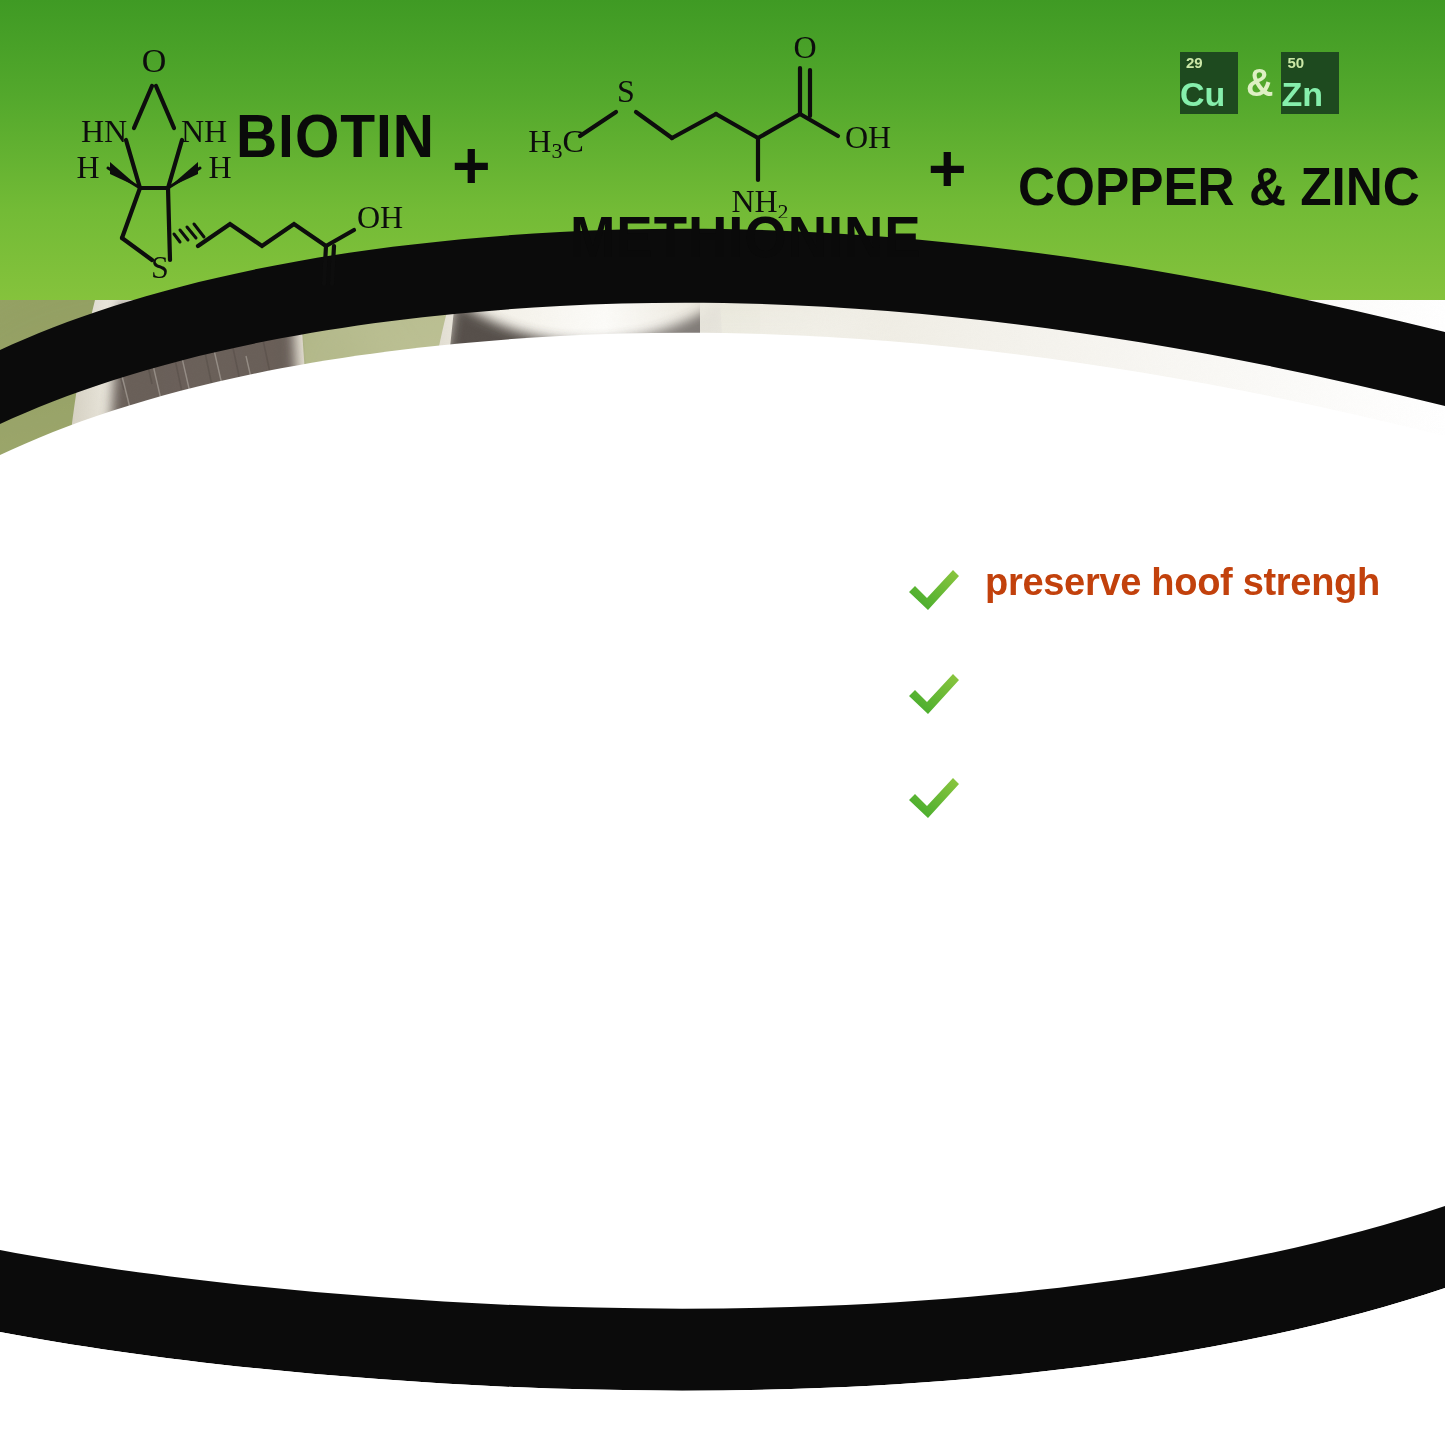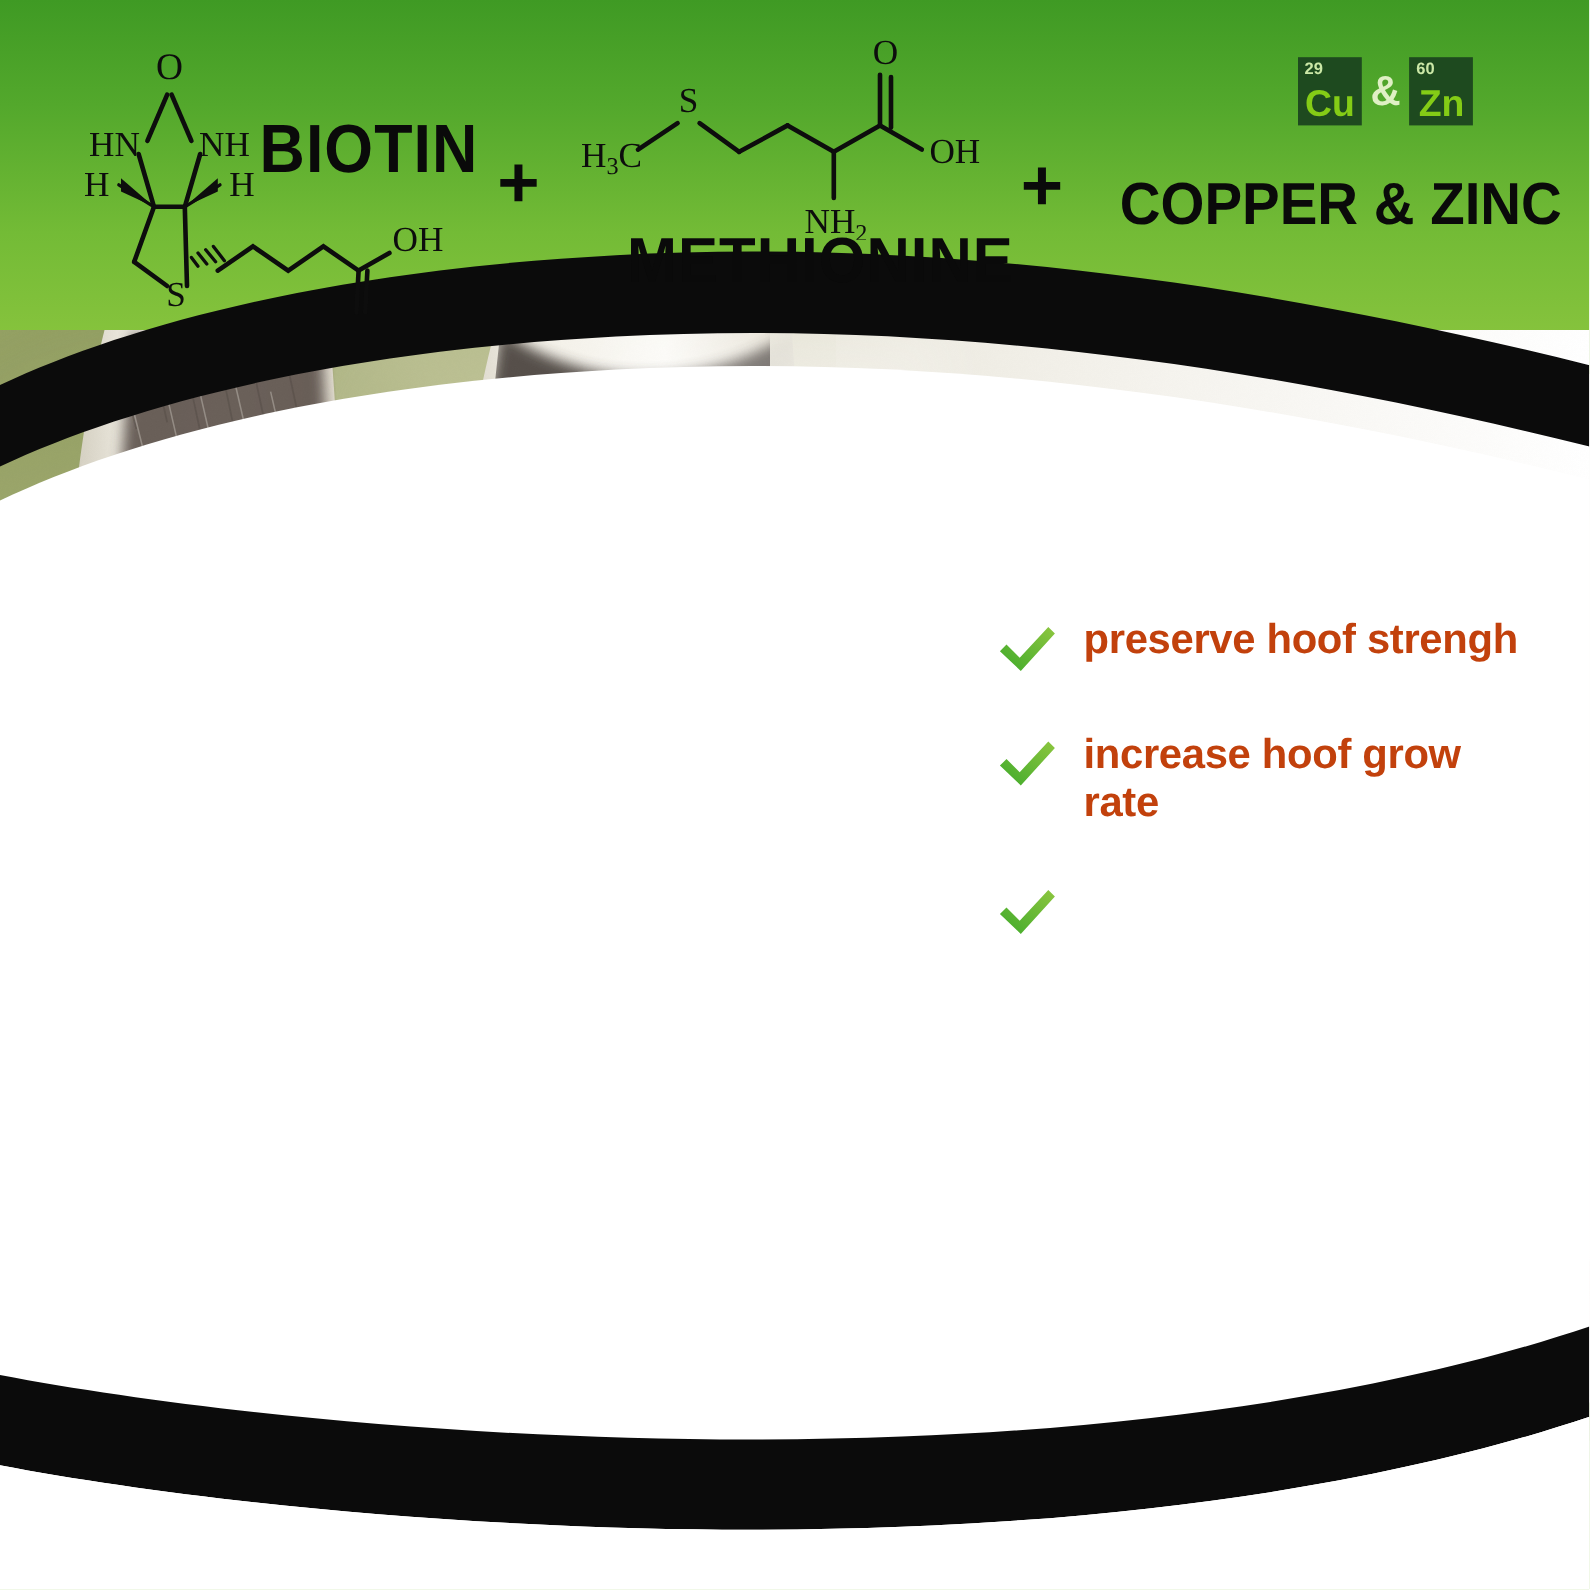--- a/index.html
+++ b/index.html
@@ -141,24 +141,24 @@
     position: absolute;
     left: 6px; top: 3px;
     font-size: 15px;
     font-weight: bold;
     color: #cbe8a7;
     line-height: 1;
   }
   .el-sym {
     position: absolute;
     left: 0; right: 0; bottom: 3px;
-    text-align: center;
+    text-align: left;
     font-size: 34px;
     font-weight: bold;
-    color: #84cc16;
+    color: #86efac;
     line-height: 1;
   }
   .el-amp {
     font-size: 38px;
     font-weight: bold;
     color: #dff0c4;
     line-height: 1;
     padding: 0 2px;
   }
   .title-copperzinc {
@@ -627,21 +627,21 @@
     <div class="title-methionine">METHIONINE</div>
     <div class="plus-2">+</div>
 
     <div class="element-tiles">
       <span class="el-tile">
         <span class="el-num">29</span>
         <span class="el-sym">Cu</span>
       </span>
       <span class="el-amp">&amp;</span>
       <span class="el-tile">
-        <span class="el-num">60</span>
+        <span class="el-num">50</span>
         <span class="el-sym">Zn</span>
       </span>
     </div>
 
     <div class="title-copperzinc">COPPER &amp; ZINC</div>
   </div>
 
   <div class="benefits">
 
     <div class="benefit-row">
@@ -660,21 +660,20 @@
     <div class="benefit-row">
       <svg class="check-ico" viewBox="0 0 58 52">
         <defs>
             <linearGradient id="ck2" x1="0" y1="1" x2="1" y2="0">
           <stop offset="0%" stop-color="#3faa2b"></stop>
               <stop offset="100%" stop-color="#8dc63f"></stop>
         </linearGradient>
           </defs>
         <path d="M4,26 L10,20 L22,32 L48,4 L54,10 L23,44 Z" fill="url(#ck2)"></path>
       </svg>
-      <div class="benefit-text">increase hoof grow rate</div>
     </div>
 
     <div class="benefit-row">
       <svg class="check-ico" viewBox="0 0 58 52">
         <defs>
             <linearGradient id="ck3" x1="0" y1="1" x2="1" y2="0">
           <stop offset="0%" stop-color="#3faa2b"></stop>
               <stop offset="100%" stop-color="#8dc63f"></stop>
         </linearGradient>
           </defs>

